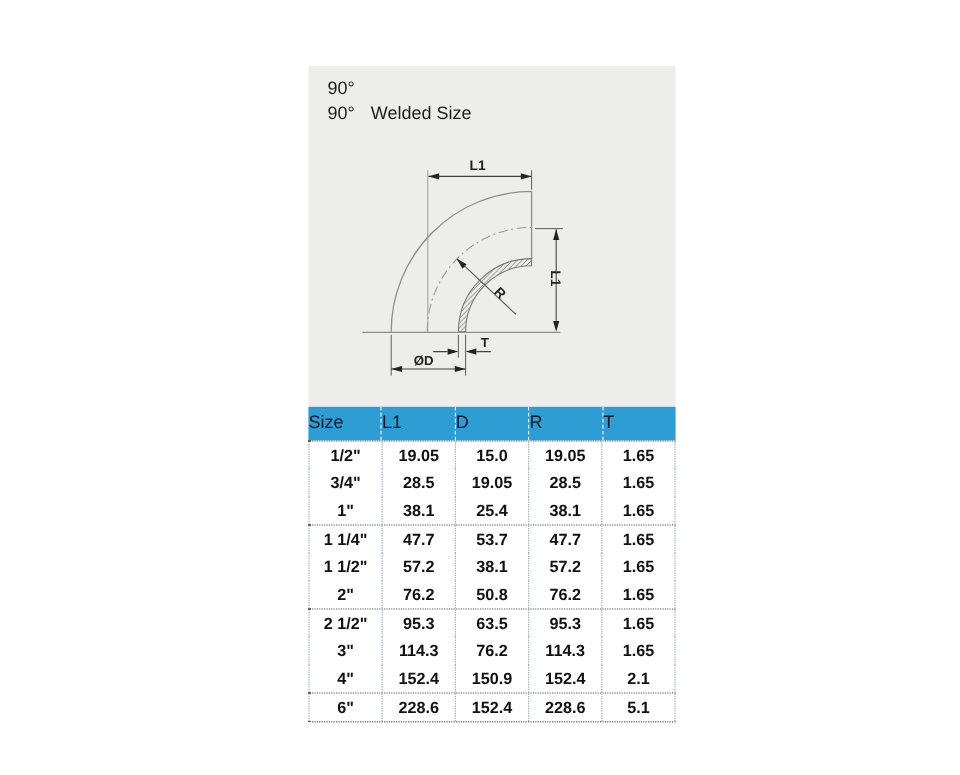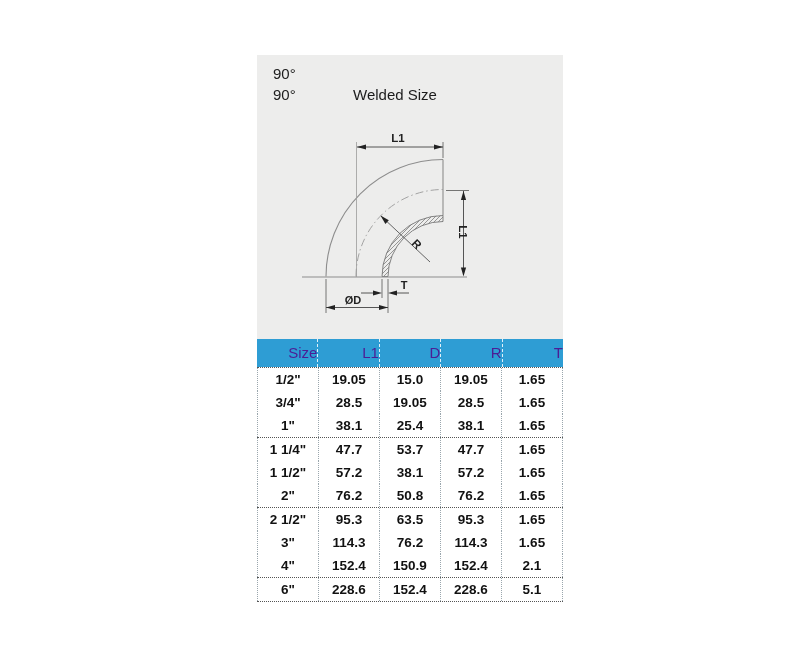--- a/index.html
+++ b/index.html
@@ -8,31 +8,31 @@
     background:#ffffff; overflow:hidden;
     font-family:"Liberation Sans", sans-serif;
     -webkit-font-smoothing:antialiased;
   }
   
   .card {
     position:absolute; left:257px; top:55px; width:306px; height:284px;
     background:#ededec;
   }
   .titles { position:absolute; left:16px; top:8px; color:#1c1c1c; font-size:15px; line-height:21px; }
-  .title-row { display:flex; white-space:nowrap;gap:44px; }
+  .title-row { display:flex; white-space:nowrap; }
   .deg { width:36px; flex:0 0 36px; }
 
   
   .drawing { position:absolute; left:0; top:0; width:306px; height:284px; }
 
   
   .spec-table { position:absolute; left:257px; top:339px; width:306px; }
   .thead { display:flex; height:28px; align-items:center; }
   .th {
-    flex:1 1 20%; text-align:right; color:#4c1d95; font-size:15px;
+    flex:1 1 20%; text-align:left; color:#0f172a; font-size:15px;
     border-right:1px dashed rgba(255,255,255,0.85);
     line-height:28px; height:28px;
   }
   .th:last-child { border-right:none; }
   .tbody { border-top:1px dotted #555; }
   .tb-group { border-bottom:1px dotted #555; }
   .tb-row { display:flex; height:23px; align-items:center; }
   .tb-cell {
     flex:1 1 20%; text-align:center; font-size:13.5px; font-weight:bold; color:#111;
     border-right:1px dotted #9aa6ad; height:23px; line-height:23px;

